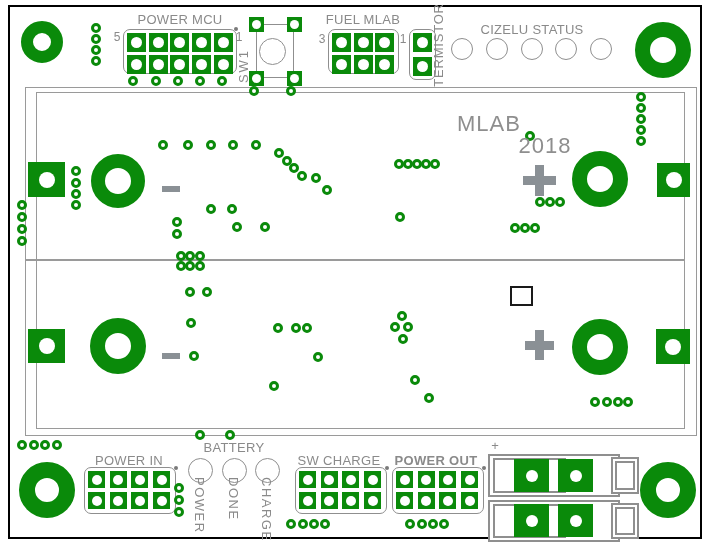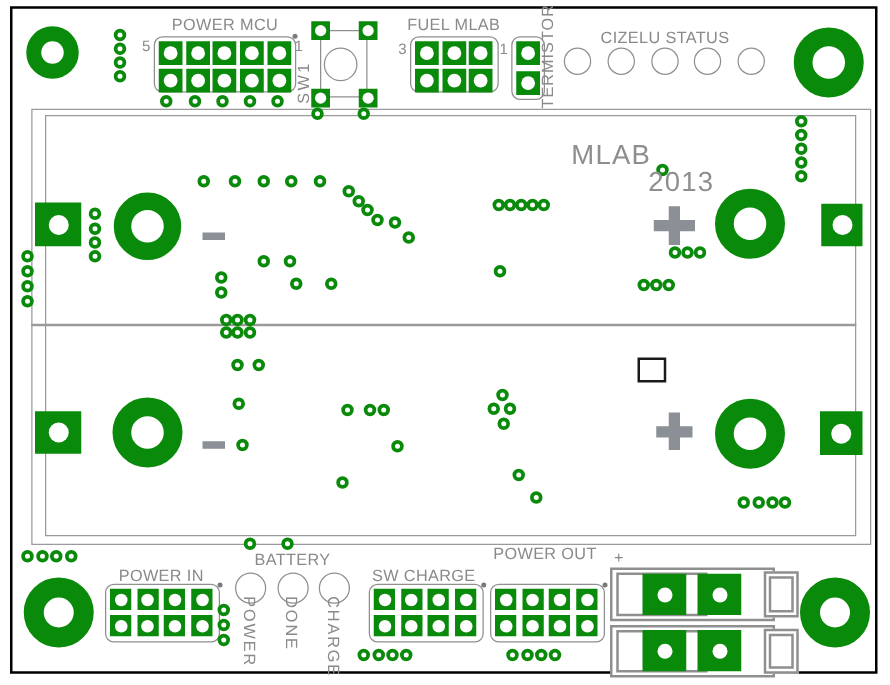--- a/index.html
+++ b/index.html
@@ -58,30 +58,30 @@
   <div class="pin" style="left:117px;top:31px;">5</div>
   <div class="pin" style="left:239px;top:31px;">1</div>
   <div class="vup" style="left:243px;top:66px;letter-spacing:2px;">SW1</div>
   <div class="lbl" style="left:363px;top:13px;">FUEL MLAB</div>
   <div class="pin" style="left:322px;top:33px;">3</div>
   <div class="pin" style="left:403px;top:33px;">1</div>
   <div class="vup" style="left:438px;top:45px;">TERMISTOR</div>
   <div class="lbl" style="left:532px;top:23px;">CIZELU STATUS</div>
 
   <div class="title" style="left:489px;top:113px;">MLAB</div>
-  <div class="title" style="left:545px;top:135px;">2013</div>
+  <div class="title" style="left:545px;top:135px;">2018</div>
 
   <div class="lbl" style="left:234px;top:441px;">BATTERY</div>
   <div class="vdown" style="left:206px;top:477px;">POWER</div>
   <div class="vdown" style="left:240px;top:477px;">DONE</div>
   <div class="vdown" style="left:273px;top:477px;">CHARGE</div>
 
   <div class="lbl" style="left:129px;top:454px;">POWER IN</div>
   <div class="lbl" style="left:339px;top:454px;">SW CHARGE</div>
-  <div class="lbl" style="left:436px;top:436px;">POWER OUT</div>
+  <div class="lbl" style="left:436px;top:454px;font-weight:bold;">POWER OUT</div>
   <div class="pin" style="left:495px;top:439px;font-size:13px;">+</div>
 
   <div id="gen">
       <div class="via" style="left: 91px; top: 23px;"></div>
       <div class="via" style="left: 91px; top: 34px;"></div>
       <div class="via" style="left: 91px; top: 45px;"></div>
       <div class="via" style="left: 91px; top: 56px;"></div>
       <div class="via" style="left: 128px; top: 76px;"></div>
       <div class="via" style="left: 151px; top: 76px;"></div>
       <div class="via" style="left: 173px; top: 76px;"></div>

